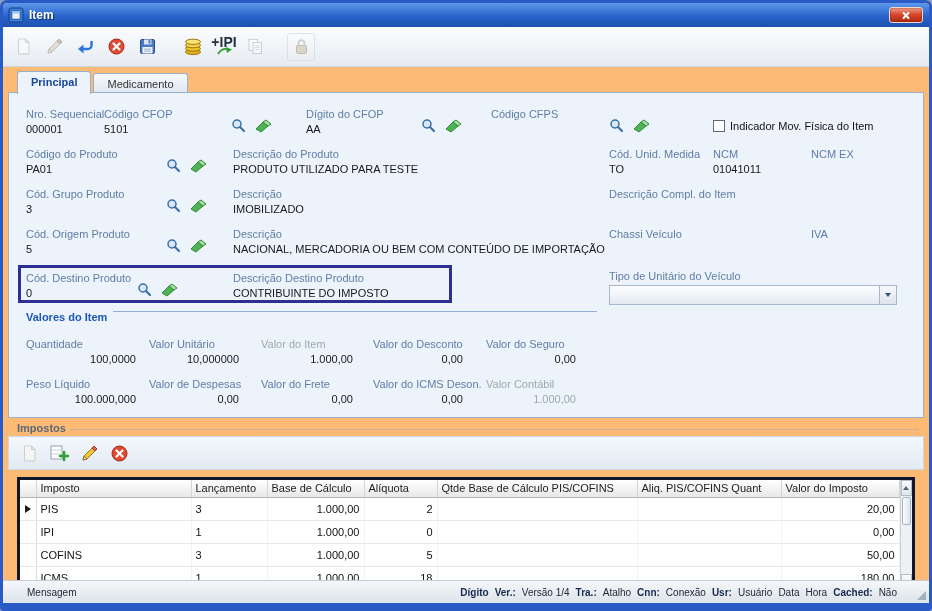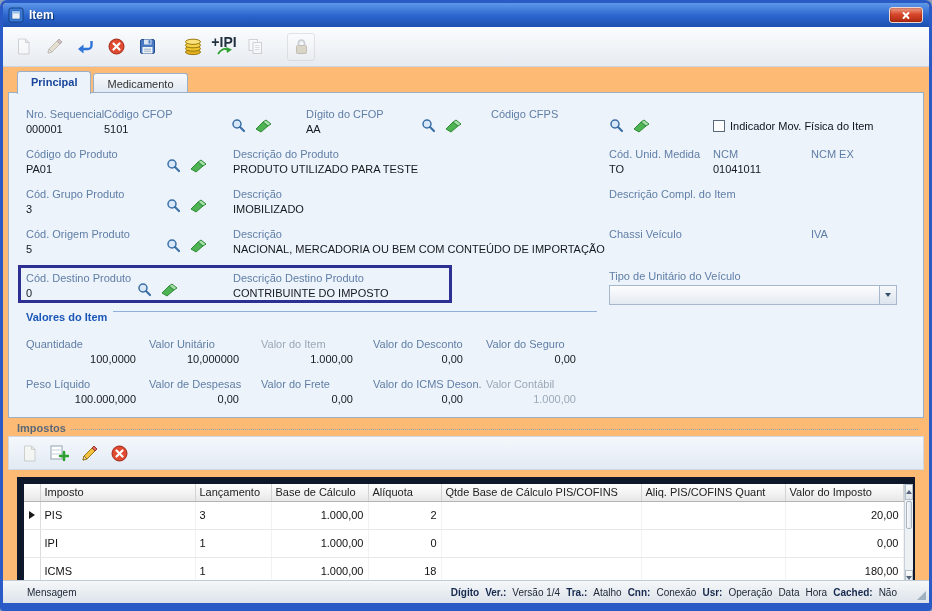--- a/index.html
+++ b/index.html
@@ -45,21 +45,21 @@
 .combo .cbtn{width:17px;height:18px;border-left:1px solid #a8b8cc;background:linear-gradient(#f6f8fb,#dde4ed);display:flex;align-items:center;justify-content:center}
 .combo .cbtn::after{content:"";width:0;height:0;border-left:3.5px solid transparent;border-right:3.5px solid transparent;border-top:4.5px solid #33506e}
 
 .grp{position:absolute;display:flex;align-items:center;gap:5px}
 .grp .t{font-size:11px;font-weight:bold;color:#5a6877}
 .grp .dots{flex:1;border-top:1px dotted #93a2b2;margin-top:2px}
 .imptb{position:absolute;left:5px;top:433px;width:916px;height:34px;background:linear-gradient(#f4f8fc,#e2eaf3);border:1px solid #cdd8e4;display:flex;align-items:center;gap:4px;padding:0 7px}
 .ibtn{width:26px;height:26px;border:none;background:transparent;display:flex;align-items:center;justify-content:center;cursor:pointer}
 .ibtn.disabled{opacity:.5;filter:grayscale(.4)}
 
-.gridwrap{position:absolute;left:14px;top:474px;width:898px;height:116px;border:7px solid #0f172a;background:#fff;display:flex}
+.gridwrap{position:absolute;left:14px;top:474px;width:898px;height:116px;border:3px solid #0f172a;background:#fff;display:flex}
 table{border-collapse:collapse;table-layout:fixed;width:879px;font-size:11px}
 th{height:17px;background:linear-gradient(#ffffff,#e7e7e7);border-right:1px solid #d4d4d4;border-bottom:1px solid #b4b4b4;font-weight:normal;text-align:left;padding:0 4px;white-space:nowrap;overflow:hidden;color:#222}
 td{height:19px;border-bottom:1px solid #e8e8e8;border-right:1px solid #f2f2f2;padding:0 4px;white-space:nowrap;overflow:hidden;color:#111}
 td.mk{border-right:1px solid #dcdcdc;text-align:center;padding:0}
 .rowmark{display:inline-block;width:0;height:0;border-left:6px solid #1a1a1a;border-top:4px solid transparent;border-bottom:4px solid transparent}
 
 .vsb{width:17px;background:#eef1f4;border-left:1px solid #c8d0da;display:flex;flex-direction:column}
 .sbtn{height:16px;background:linear-gradient(#fafbfc,#dfe4ea);border:1px solid #b4bfca;display:flex;align-items:center;justify-content:center;cursor:pointer}
 .sbtn.up::after{content:"";width:0;height:0;border-left:3.5px solid transparent;border-right:3.5px solid transparent;border-bottom:4.5px solid #52637a}
 .sbtn.down::after{content:"";width:0;height:0;border-left:3.5px solid transparent;border-right:3.5px solid transparent;border-top:4.5px solid #52637a}
@@ -411,20 +411,30 @@
           <td>IPI</td>
           <td>1</td>
           <td class="num">1.000,00</td>
           <td class="num">0</td>
           <td></td>
           <td></td>
           <td class="num">0,00</td>
         </tr>
         <tr>
           <td class="mk"></td>
+          <td>COFINS</td>
+          <td>3</td>
+          <td class="num">1.000,00</td>
+          <td class="num">5</td>
+          <td></td>
+          <td></td>
+          <td class="num">50,00</td>
+        </tr>
+        <tr>
+          <td class="mk"></td>
           <td>ICMS</td>
           <td>1</td>
           <td class="num">1.000,00</td>
           <td class="num">18</td>
           <td></td>
           <td></td>
           <td class="num">180,00</td>
         </tr>
       </tbody>
     </table>
@@ -440,21 +450,21 @@
     <span class="msg">Mensagem</span>
     <span class="sright">
       <b>Dígito</b>
       <b>Ver.:</b>
       <span>Versão 1/4</span>
       <b>Tra.:</b>
       <span>Atalho</span>
       <b>Cnn:</b>
       <span>Conexão</span>
       <b>Usr:</b>
-      <span>Operação</span>
+      <span>Usuário</span>
       <span>Data</span>
       <span>Hora</span>
       <b>Cached:</b>
       <span>Não</span>
     </span>
     <span class="grip"></span>
   </div>
 
 </div>
 

